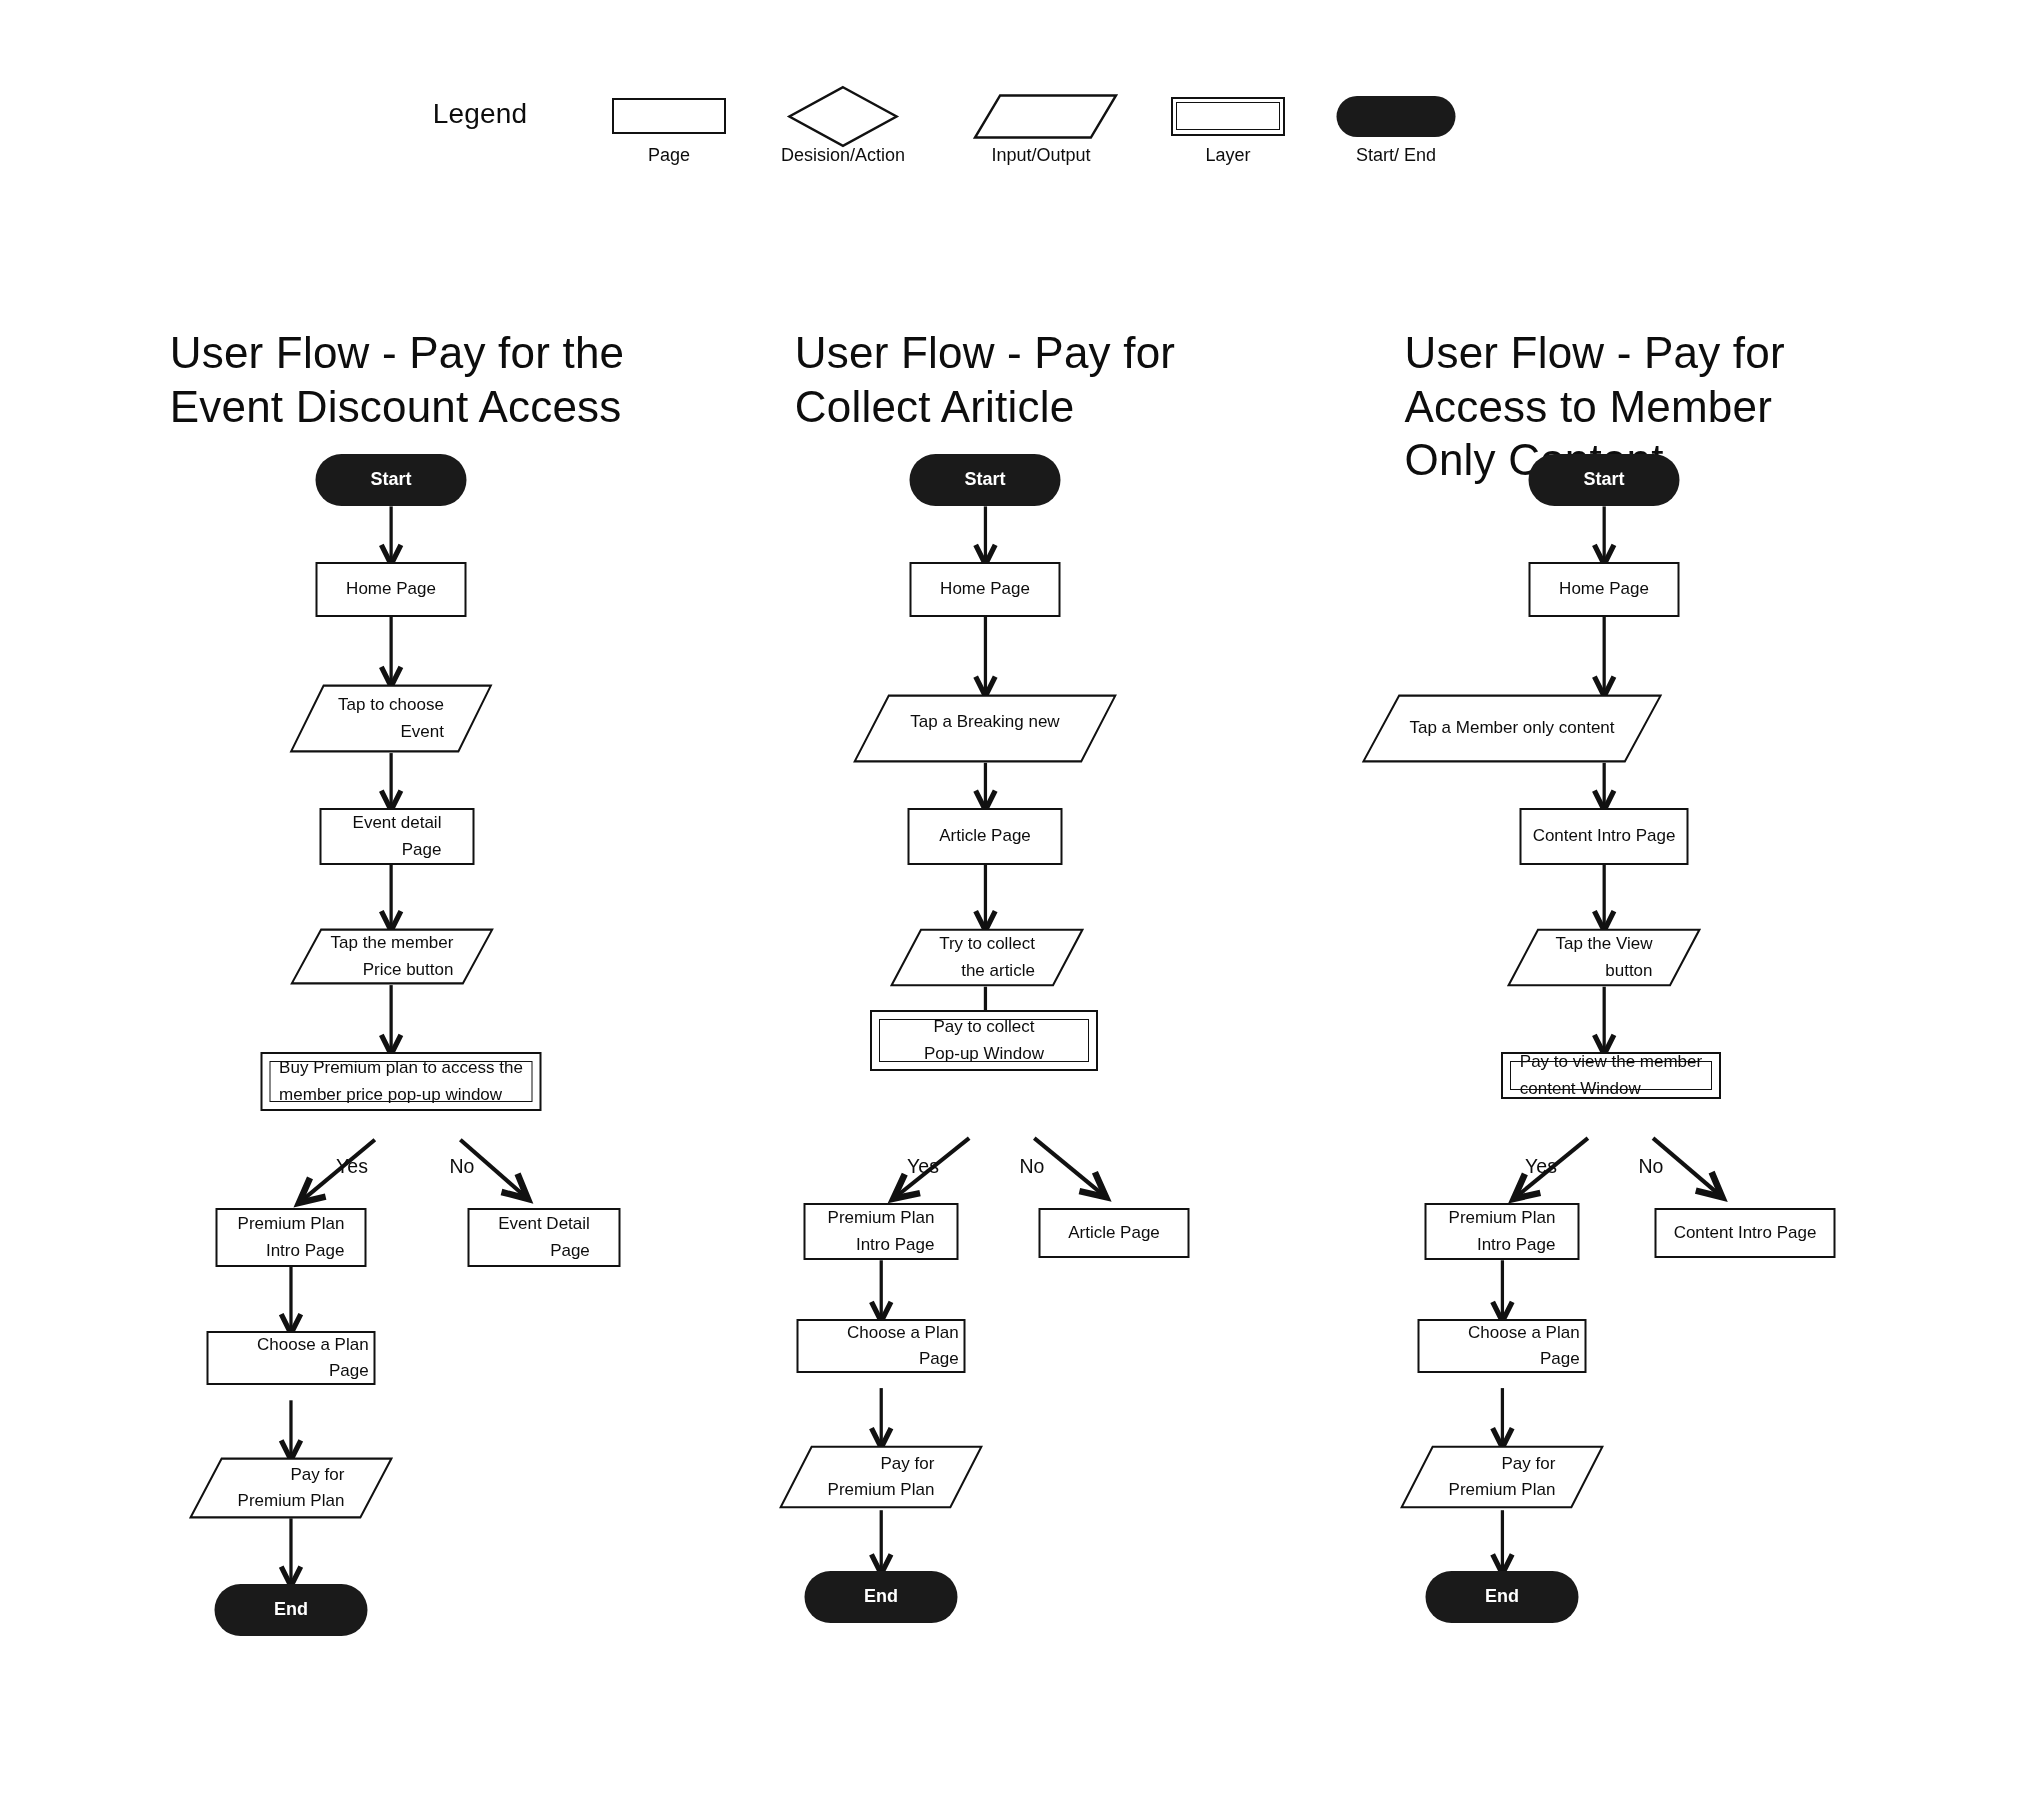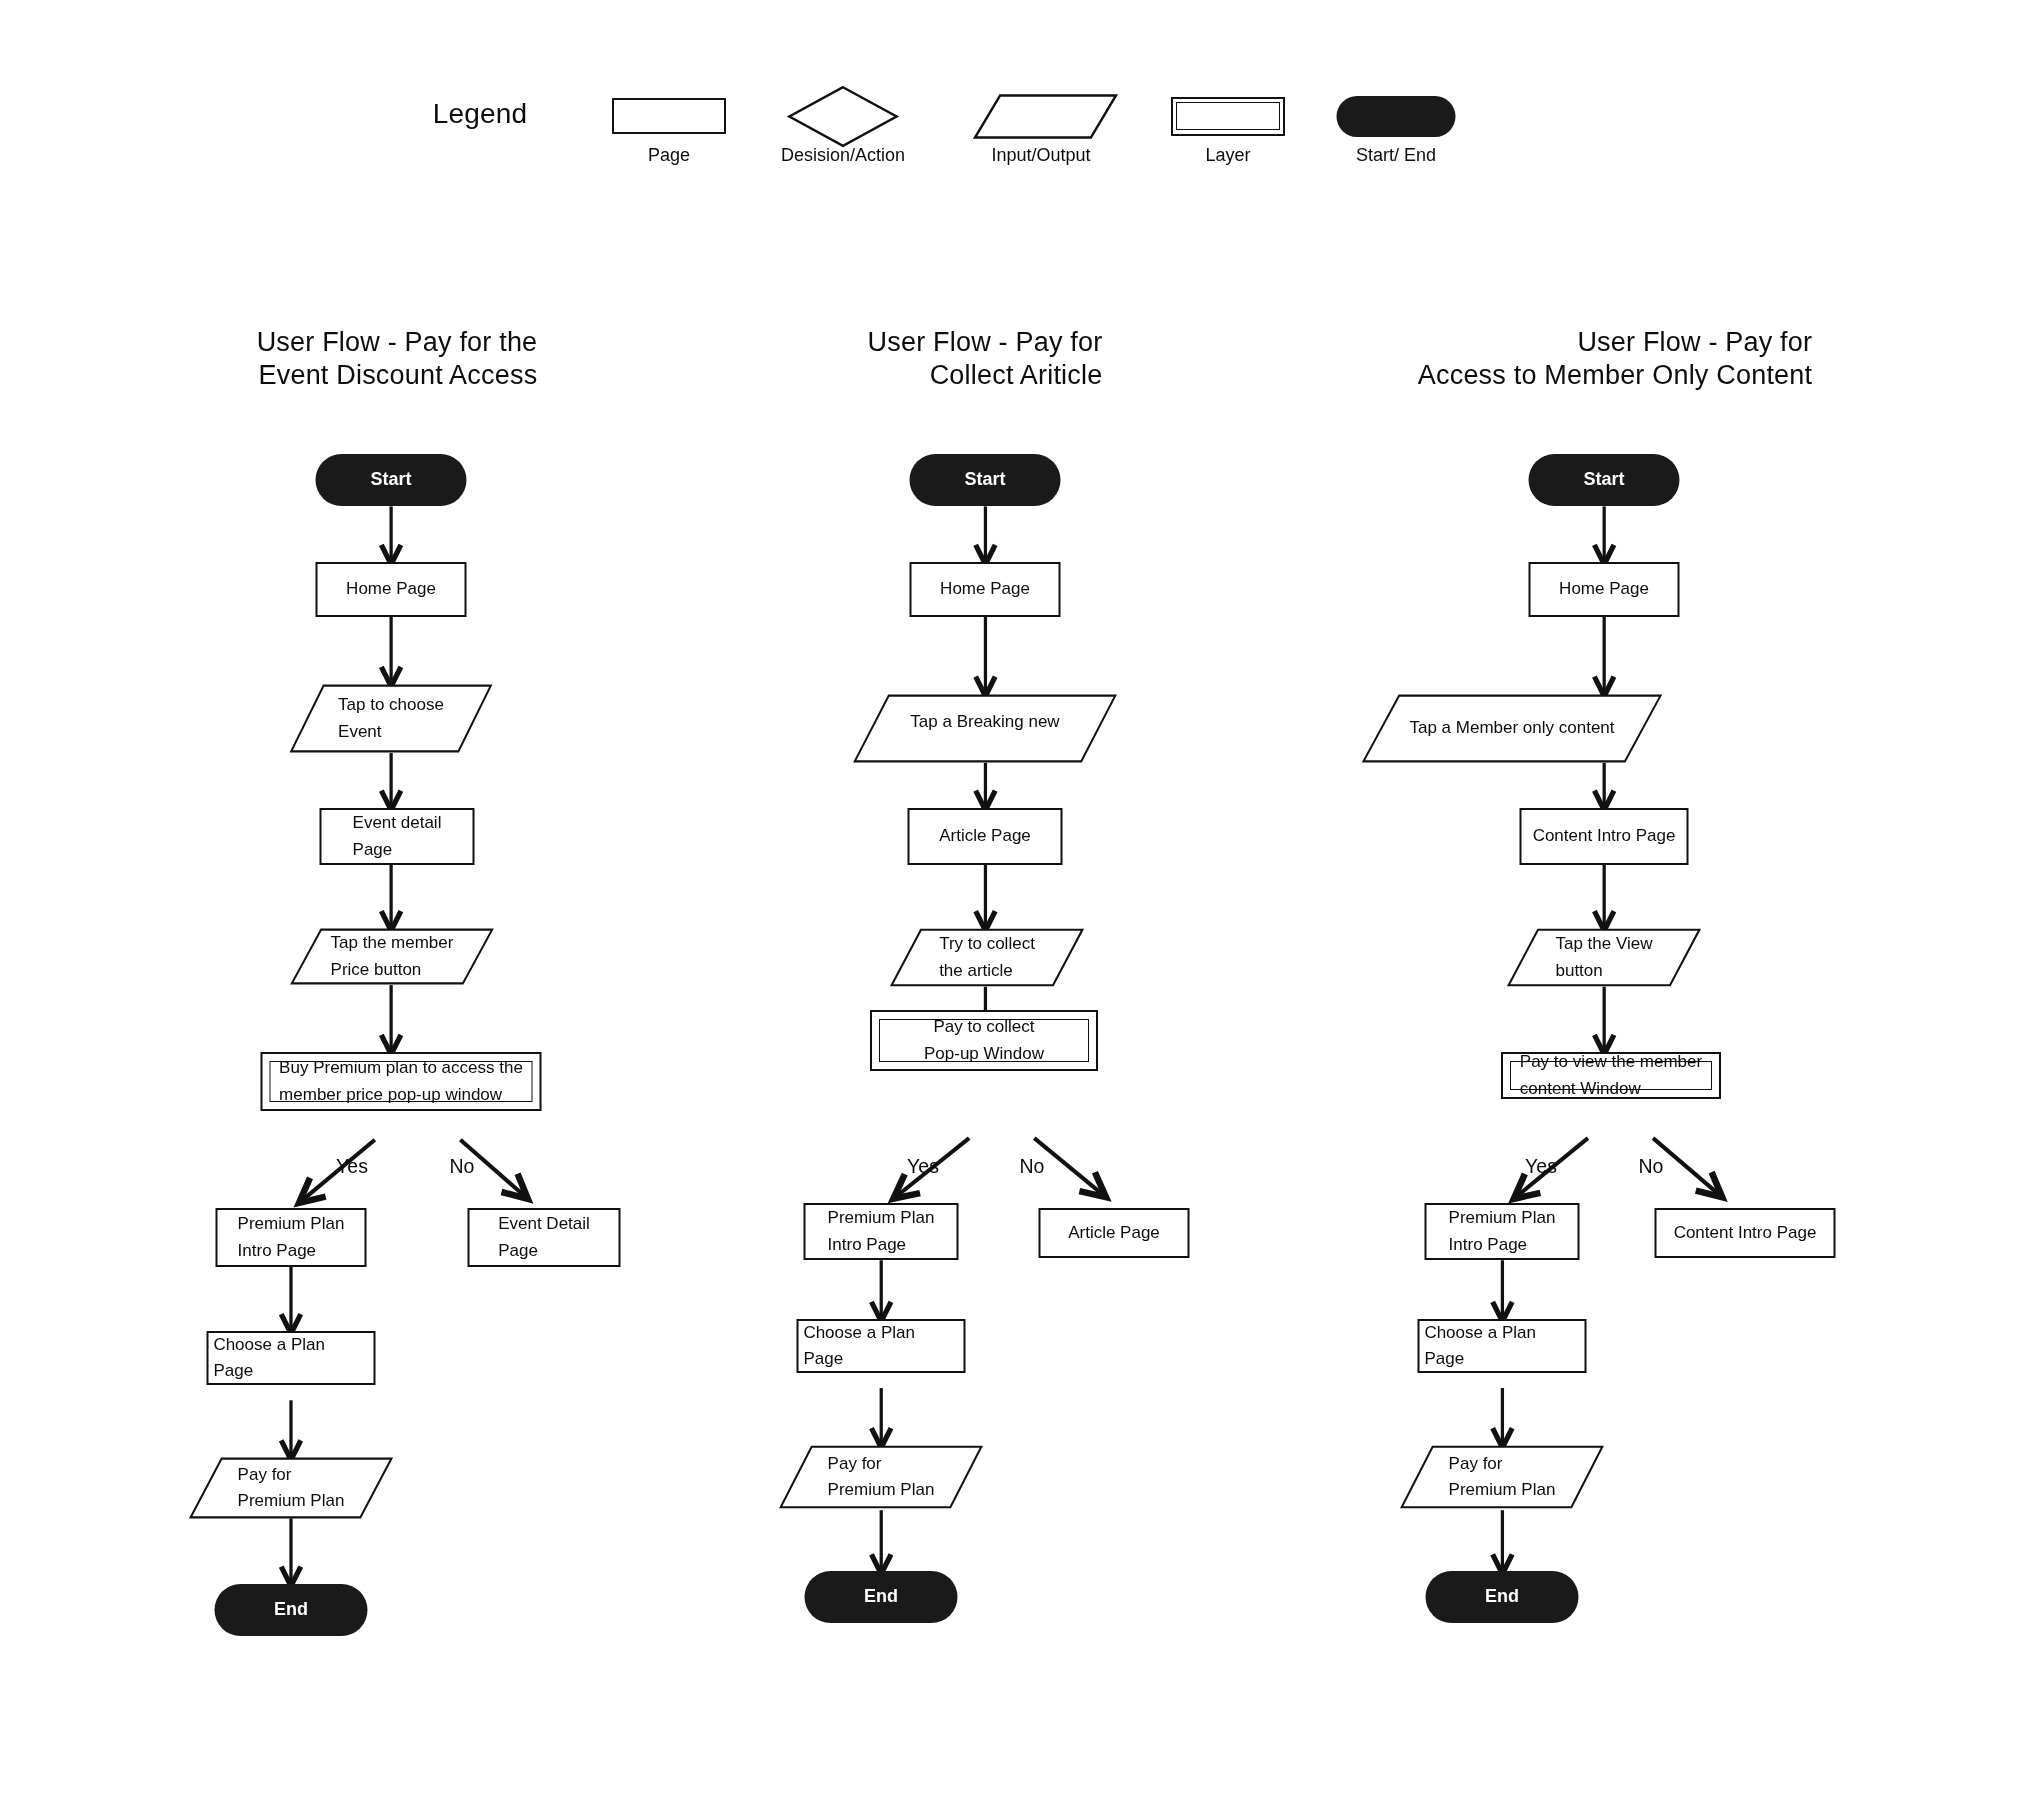--- a/index.html
+++ b/index.html
@@ -35,38 +35,38 @@
   .sh-io{width:138px;height:46px;position:relative;}
   .sh-io svg{display:block;}
   .sh-layer{width:114px;height:39px;border:2.4px solid #111;background:#fff;box-sizing:border-box;padding:3.3px;}
   .sh-layer > div{width:100%;height:100%;border:1.6px solid #111;box-sizing:border-box;background:#fff;}
   .sh-start{width:119px;height:41px;border-radius:21px;background:#1a1a1a;}
 
   
   .col-title{
     position:absolute;
     transform:translateX(-50%);
-    text-align:right;
-    font-size:27px;
+    text-align:left;
+    font-size:44px;
     line-height:1.22;
     font-weight:400;
     letter-spacing:0.2px;
     white-space:pre-line;
   }
 
   
   .node{
     position:absolute;
     transform:translateX(-50%);
     box-sizing:border-box;
     display:flex;align-items:center;justify-content:center;
   }
   .node .txt{
     position:relative;z-index:2;
-    text-align:left;
+    text-align:right;
     font-size:17px;
     line-height:1.55;
     white-space:pre-line;
     padding:0 4.9px;
   }
 
   
   .n-page{
     border:2px solid #111;
     background:#fff;

